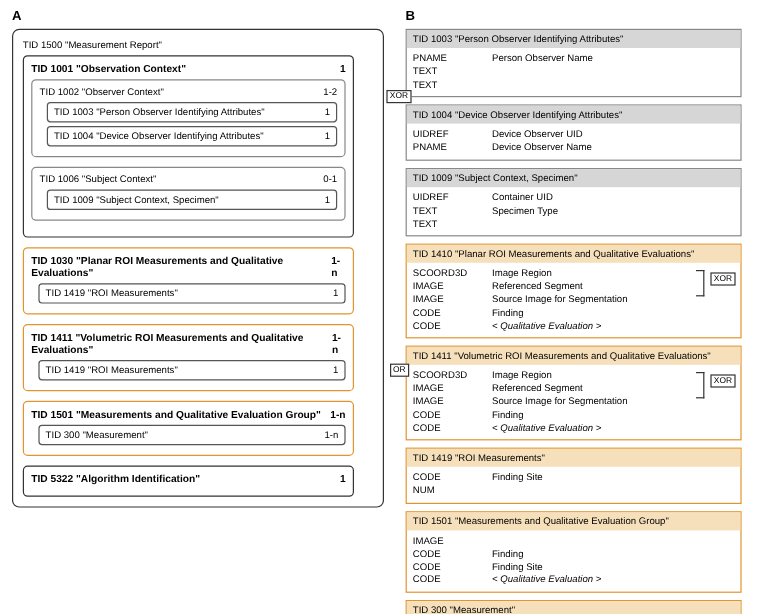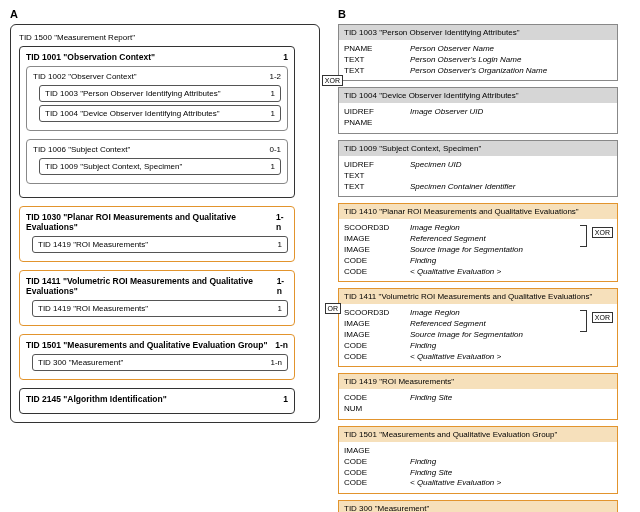--- a/index.html
+++ b/index.html
@@ -73,21 +73,21 @@
   .b-block.orange-b { border-color: #e2942d; }
   .b-title {
     background: #d6d6d6;
     padding: 3px 5px;
     font-size: 8px;
   }
   .b-block.orange-b .b-title { background: #f6e0bb; }
   .b-body { padding: 4px 5px; position: relative; }
   .b-row { display: flex; gap: 8px; line-height: 1.35; }
   .b-row .k { width: 58px; }
-  .b-row .v { flex: 1; font-style: italic; }
+  .b-row .v { flex: 1; }
   .ital { font-style: italic; }
   .xor-B {
     position: absolute;
     right: 4px;
     border: 1px solid #333;
     font-size: 7px;
     padding: 1px 2px;
     background: #fff;
   }
   .bracket {
@@ -183,74 +183,73 @@
         <div class="nested">
           <div class="row-box">
             <span><span>TID 300</span> <span>"Measurement"</span></span>
             <span>1-n</span>
           </div>
         </div>
       </div>
 
       <div class="box" style="margin-bottom:0">
         <div class="hdr-row">
-          <span><span>TID 2145</span> <span>"Algorithm Identification"</span></span>
+          <span><span>TID 5322</span> <span>"Algorithm Identification"</span></span>
           <span>1</span>
         </div>
       </div>
     </div>
   </div>
 
   <div class="panel-B-wrap">
     <div class="panel-label">B</div>
 
     <div class="b-block">
       <div class="b-title">TID 1003 "Person Observer Identifying Attributes"</div>
       <div class="b-body">
           <div class="b-row">
             <span class="k">PNAME</span>
             <span class="v">Person Observer Name</span>
           </div>
           <div class="b-row">
             <span class="k">TEXT</span>
-            <span class="v">Person Observer's Login Name</span>
           </div>
           <div class="b-row">
             <span class="k">TEXT</span>
-            <span class="v">Person Observer's Organization Name</span>
           </div>
         </div>
     </div>
 
     <div class="b-block">
       <div class="b-title">TID 1004 "Device Observer Identifying Attributes"</div>
       <div class="b-body">
           <div class="b-row">
             <span class="k">UIDREF</span>
-            <span class="v">Image Observer UID</span>
+            <span class="v">Device Observer UID</span>
           </div>
           <div class="b-row">
             <span class="k">PNAME</span>
+            <span class="v">Device Observer Name</span>
           </div>
         </div>
     </div>
 
     <div class="b-block">
       <div class="b-title">TID 1009 "Subject Context, Specimen"</div>
       <div class="b-body">
           <div class="b-row">
             <span class="k">UIDREF</span>
-            <span class="v">Specimen UID</span>
+            <span class="v">Container UID</span>
           </div>
           <div class="b-row">
             <span class="k">TEXT</span>
+            <span class="v">Specimen Type</span>
           </div>
           <div class="b-row">
             <span class="k">TEXT</span>
-            <span class="v">Specimen Container Identifier</span>
           </div>
         </div>
     </div>
 
     <div class="b-block orange-b">
       <div class="b-title">TID 1410 "Planar ROI Measurements and Qualitative Evaluations"</div>
       <div class="b-body">
           <div class="b-row">
             <span class="k">SCOORD3D</span>
             <span class="v">Image Region</span>

